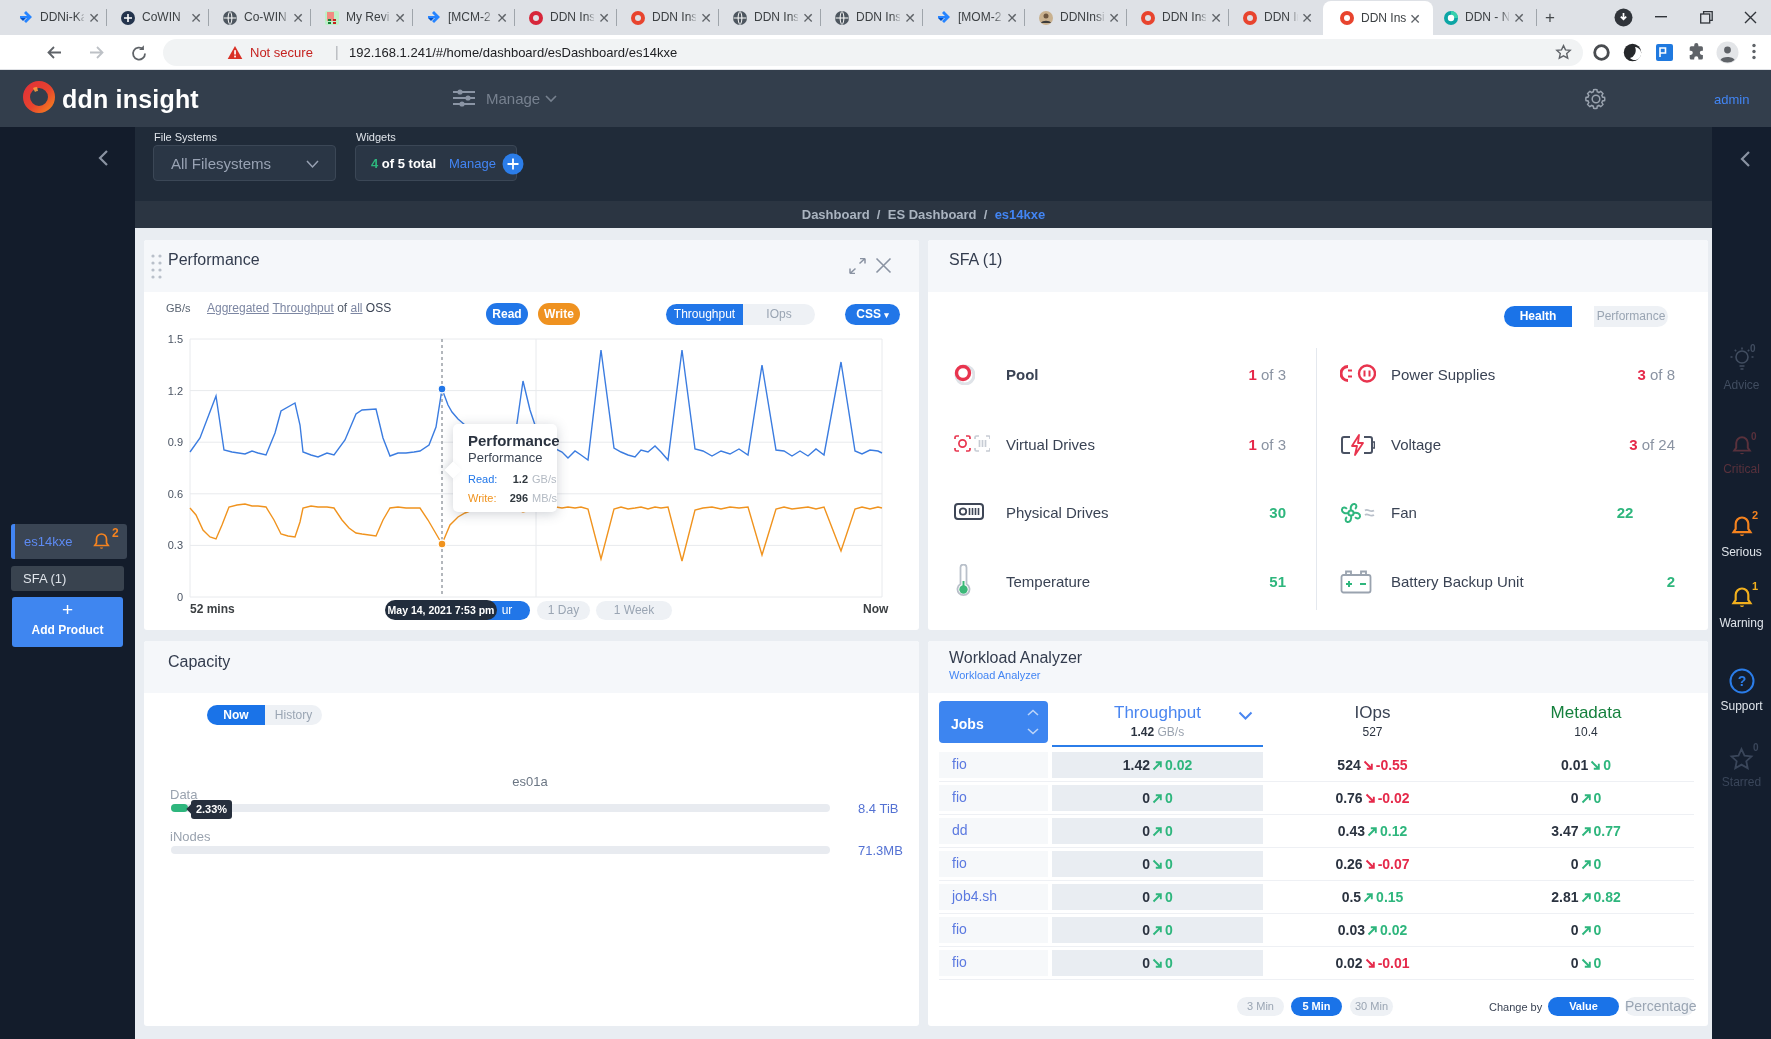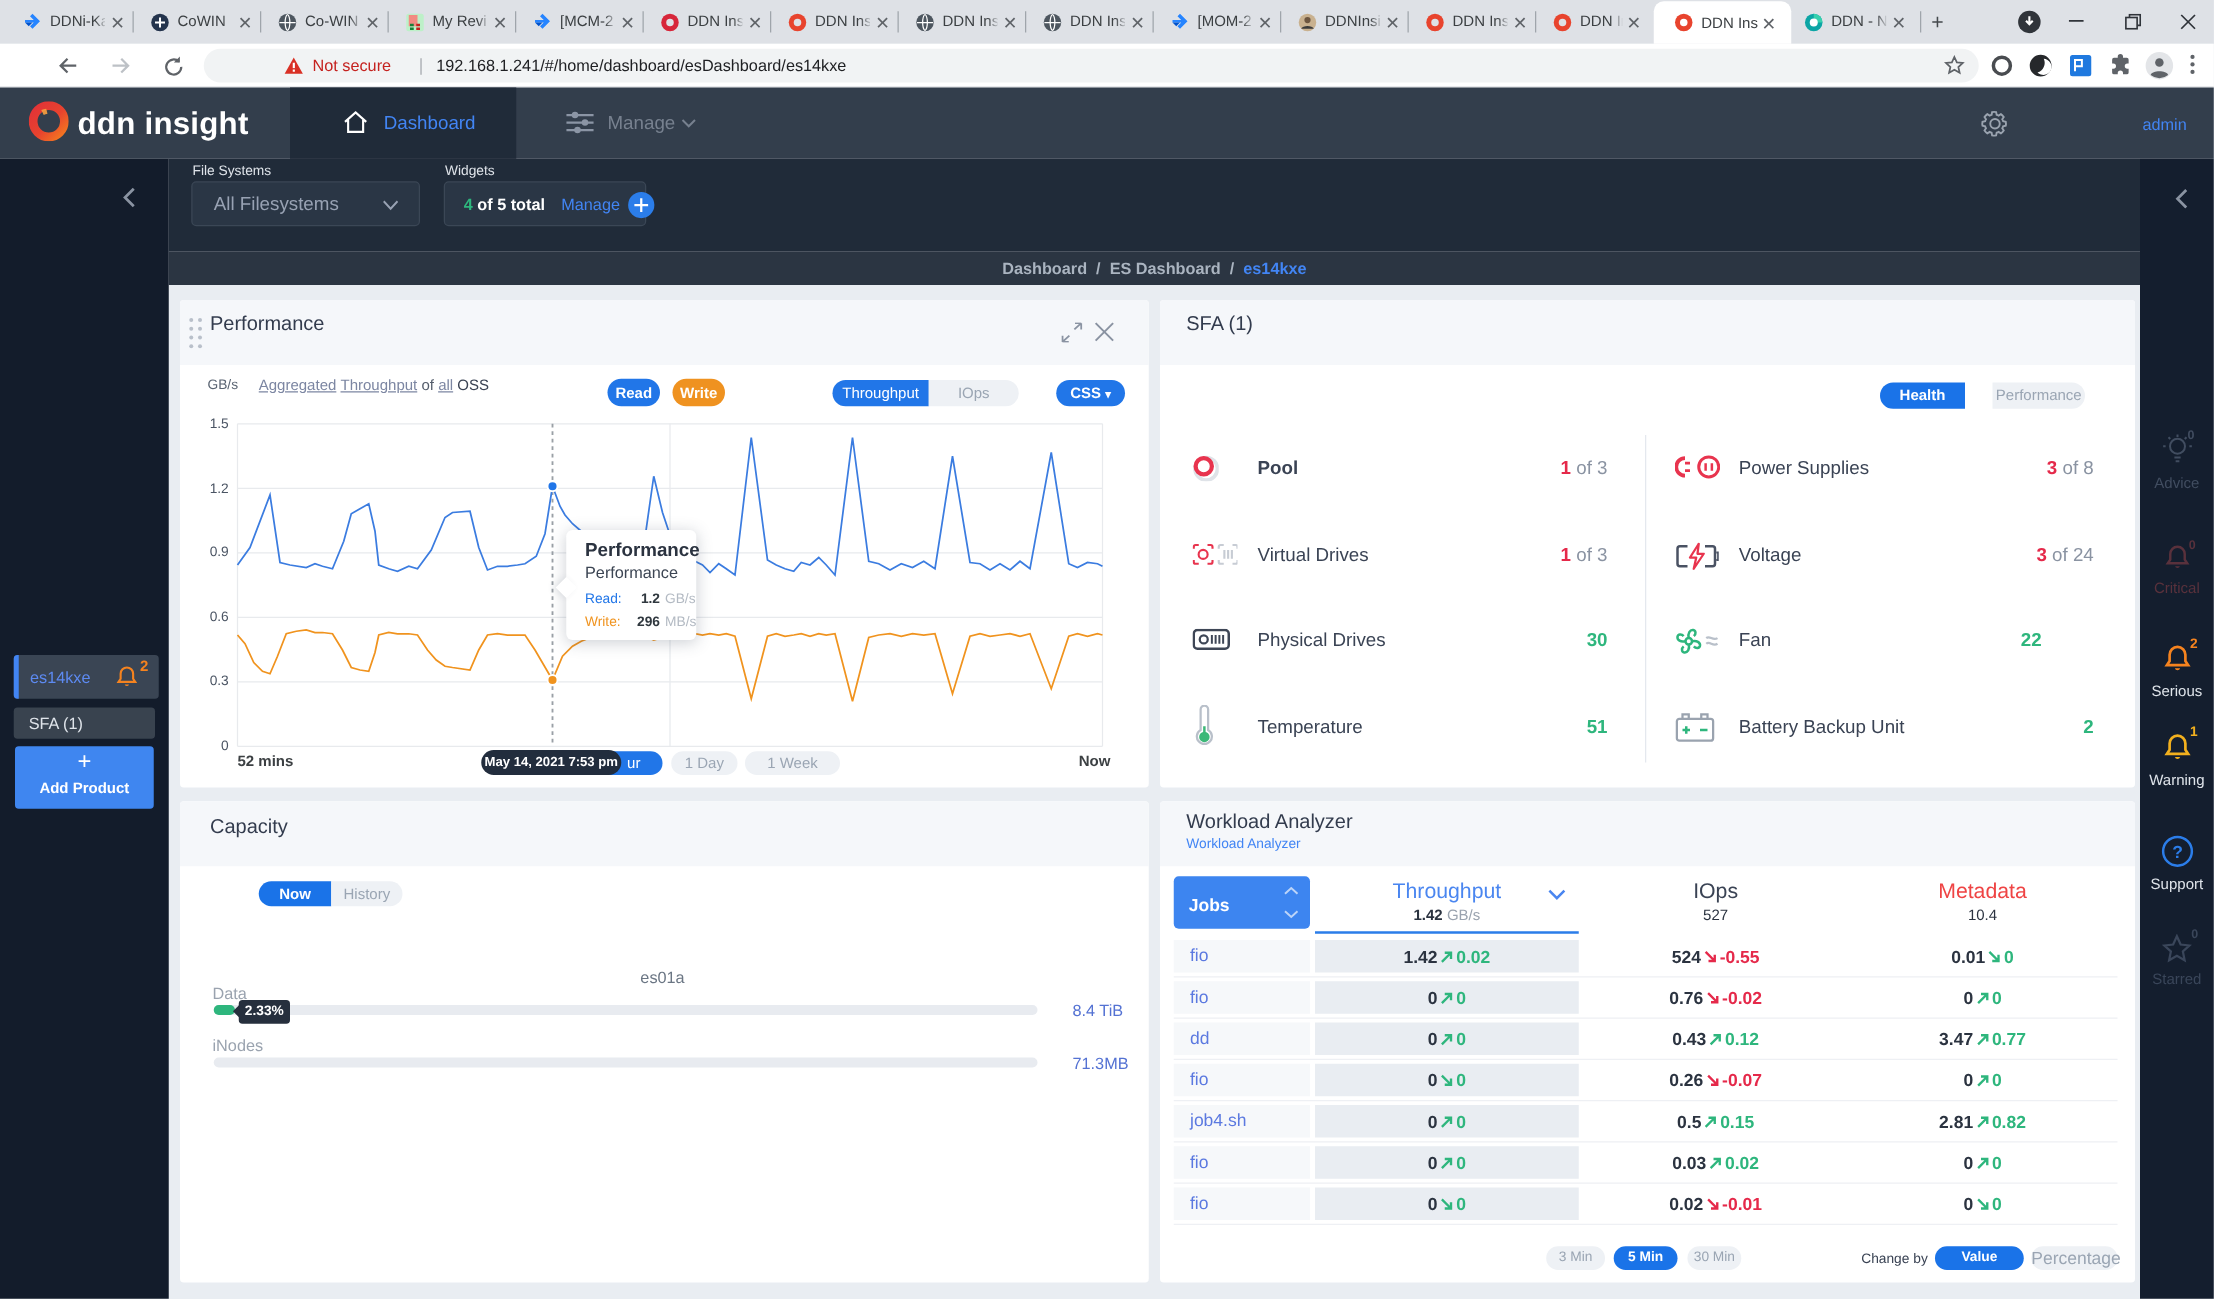--- a/index.html
+++ b/index.html
@@ -264,26 +264,20 @@
         <linearGradient id="lg" x1="0" y1="0" x2="1" y2="1">
           <stop offset="0" stop-color="#e23237"></stop>
           <stop offset="0.55" stop-color="#e8432e"></stop>
           <stop offset="1" stop-color="#f47b20"></stop>
         </linearGradient>
       </defs>
       <circle cx="16" cy="16" r="12.5" fill="none" stroke="url(#lg)" stroke-width="7"></circle>
       <path d="M10 7a11 11 0 014-1l1 4a8 8 0 00-3 1z" fill="#f9a03f" opacity="0.9"></path>
     </svg>
   <div style="position:absolute;left:62px;top:15px;font-size:25px;font-weight:bold;color:#fff;letter-spacing:0.2px;">ddn insight</div>
-  <div id="dashtab">
-    <svg style="position:absolute;left:42px;top:18px" width="21" height="20" viewBox="0 0 21 20">
-        <path d="M2 9.5L10.5 2 19 9.5M4.5 8v9.5h12V8" fill="none" stroke="#fff" stroke-width="1.7"></path>
-      </svg>
-    <div style="position:absolute;left:75px;top:20px;font-size:15px;color:#4285f4;">Dashboard</div>
-  </div>
   <svg style="position:absolute;left:453px;top:18px" width="22" height="20" viewBox="0 0 22 20">
       <g stroke="#8b95a5" stroke-width="1.8" fill="none">
         <path d="M0 4h22M0 10h22M0 16h22"></path>
       </g>
       <g fill="#8b95a5">
         <circle cx="7" cy="4" r="2.6"></circle>
         <circle cx="15" cy="10" r="2.6"></circle>
         <circle cx="9" cy="16" r="2.6"></circle>
       </g>
     </svg>
@@ -564,21 +558,21 @@
       </svg>
   </div>
   <div class="a" style="left:124px;top:62px;width:211px;text-align:center;font-size:17px;color:#4a86f0;">Throughput</div>
   <svg class="a" style="left:310px;top:70px" width="15" height="10" viewBox="0 0 15 10">
       <path d="M1.5 1.5l6 6 6-6" stroke="#4a86f0" stroke-width="2" fill="none"></path>
     </svg>
   <div class="a" style="left:124px;top:84px;width:211px;text-align:center;font-size:12px;color:#9aa3af;"><b style="color:#2b3340;">1.42</b> GB/s</div>
   <div class="a" style="left:124px;top:104px;width:211px;height:2px;background:#2b7de9;"></div>
   <div class="a" style="left:352px;top:62px;width:185px;text-align:center;font-size:17px;color:#3a4354;">IOps</div>
   <div class="a" style="left:352px;top:84px;width:185px;text-align:center;font-size:12px;color:#2b3340;">527</div>
-  <div class="a" style="left:552px;top:62px;width:212px;text-align:center;font-size:17px;color:#ef4444;">Metadata</div>
+  <div class="a" style="left:552px;top:62px;width:212px;text-align:center;font-size:17px;color:#15803d;">Metadata</div>
   <div class="a" style="left:552px;top:84px;width:212px;text-align:center;font-size:12px;color:#2b3340;">10.4</div>
   <div class="a" style="left:0;top:111px;width:780px;height:33px;">
       <div class="a" style="left:11px;top:0;width:109px;height:26px;background:#f6f8fa;"></div>
       <div class="a" style="left:24px;top:4px;font-size:14px;color:#5b79e0;">fio</div>
       <div class="a" style="left:124px;top:0;width:211px;height:26px;background:#e9edf2;text-align:center;font-size:14px;line-height:26px;"><b style="color:#2b3340;">1.42</b><svg width="11" height="11" viewBox="0 0 11 11" style="margin:0 2px;vertical-align:-1px;">
           <path d="M1.5 9.5L8 3M3.8 2.2H8.8v5" stroke="#2eb67d" stroke-width="1.9" fill="none"></path>
         </svg><b class="grn">0.02</b></div>
       <div class="a" style="left:352px;top:0;width:185px;height:26px;text-align:center;font-size:14px;line-height:26px;"><b style="color:#2b3340;">524</b><svg width="11" height="11" viewBox="0 0 11 11" style="margin:0 2px;vertical-align:-1px;">
           <path d="M1.5 1.5L8 8M8.8 3.8v5h-5" stroke="#e5294a" stroke-width="1.9" fill="none"></path>
         </svg><b class="red">-0.55</b></div>

